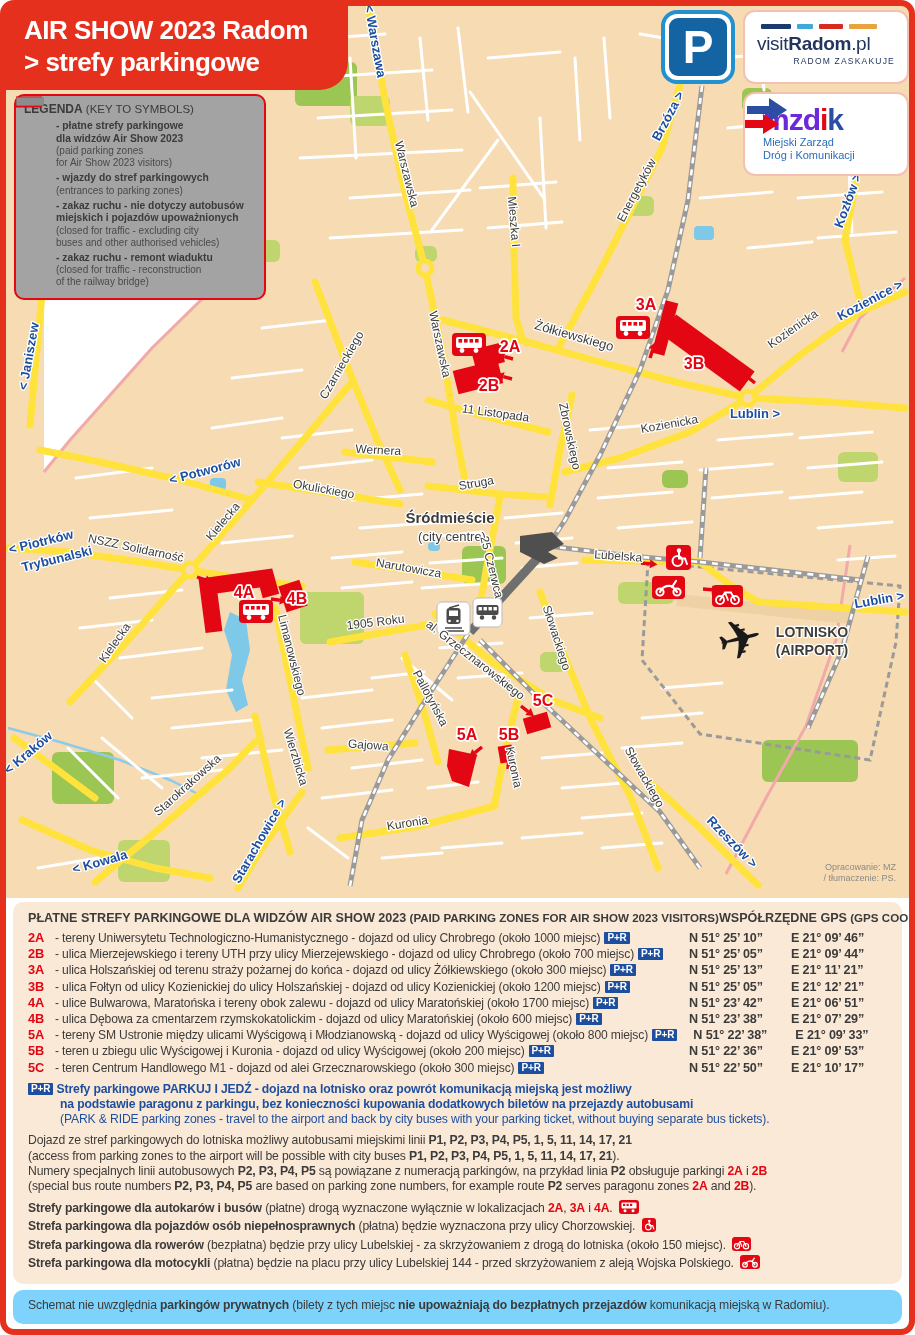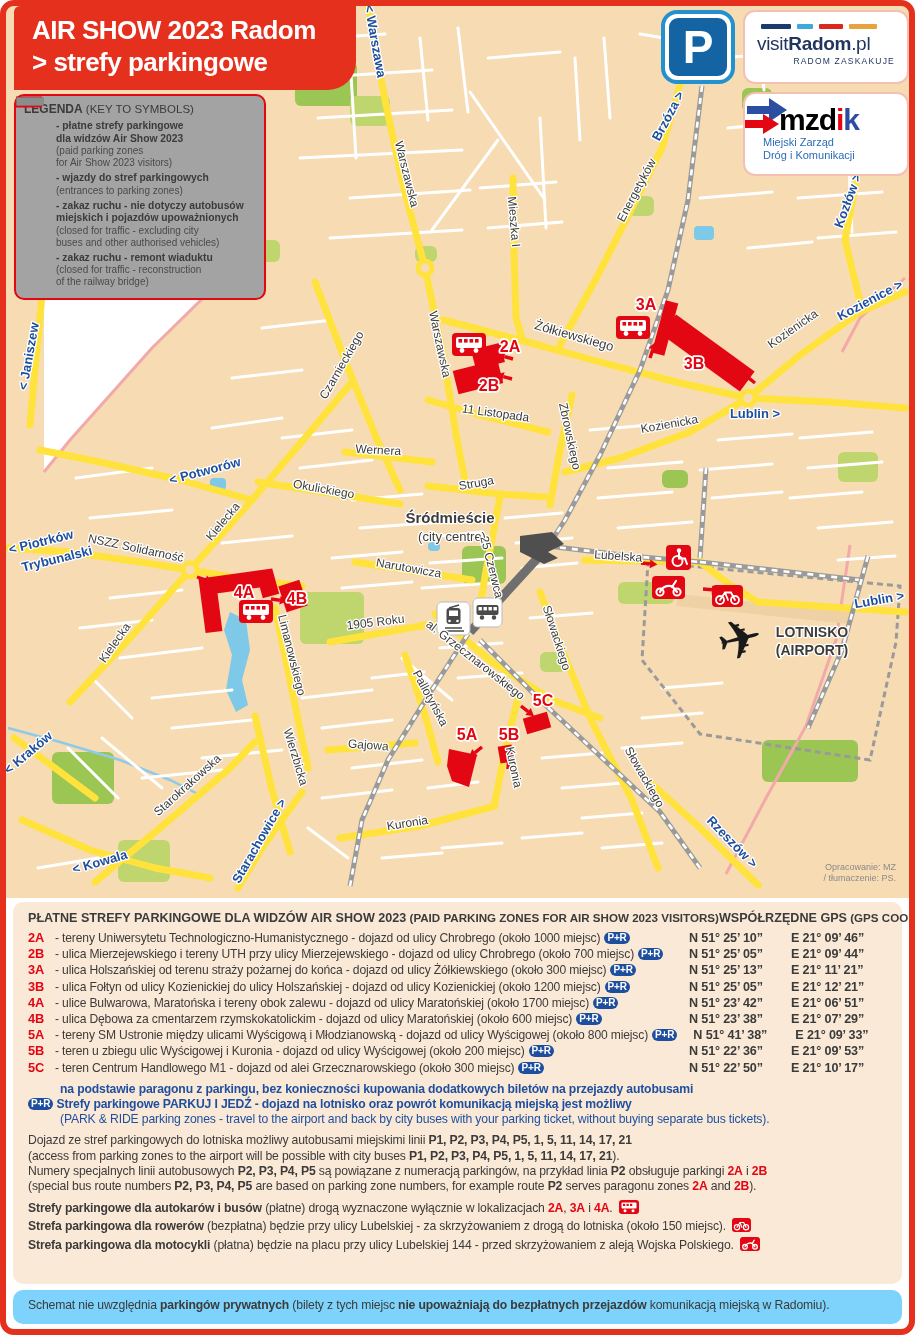--- a/index.html
+++ b/index.html
@@ -2,21 +2,21 @@
 <html><head>
 <meta charset="utf-8">
 <style>
   html,body{margin:0;padding:0;background:#fff;}
   .page{position:relative;width:915px;height:1335px;background:#fff;font-family:"Liberation Sans",sans-serif;overflow:hidden;}
   .frame{position:absolute;inset:0;border:6px solid #e5301e;border-radius:14px;pointer-events:none;z-index:60;box-sizing:border-box;}
   .map{position:absolute;left:6px;top:6px;width:903px;height:892px;overflow:hidden;background:#f7dbb2;}
   .map svg{position:absolute;left:0;top:0;}
   svg text{font-family:"Liberation Sans",sans-serif;}
 
-  .banner{position:absolute;left:8px;top:0;width:342px;height:84px;background:#e5301e;border-radius:6px 0 28px 0;color:#fff;padding:8px 0 0 18px;box-sizing:border-box;z-index:20;}
+  .banner{position:absolute;left:0;top:0;width:342px;height:84px;background:#e5301e;border-radius:6px 0 28px 0;color:#fff;padding:8px 0 0 18px;box-sizing:border-box;z-index:20;}
   .banner .l1,.banner .l2{font-weight:bold;font-size:26px;line-height:32px;letter-spacing:-0.5px;}
 
   .legend{position:absolute;left:8px;top:88px;width:252px;background:#a3a3a3;border:2px solid #e30613;border-radius:10px;padding:6px 8px 7px 8px;box-sizing:border-box;z-index:20;}
   .legend-title{font-size:11.5px;color:#3b3b3a;margin-bottom:4px;}
   .legend-title b{font-size:12px;}
   .legend-item{display:flex;margin-bottom:3px;}
   .legend-sym{width:32px;flex:0 0 32px;padding-top:2px;}
   .legend-txt{flex:1;}
   .legend-pl{font-weight:bold;font-size:10.3px;line-height:12.5px;color:#3b3b3a;}
   .legend-en{font-size:10px;line-height:12px;color:#4a4a49;}
@@ -40,21 +40,21 @@
 
   .info{position:absolute;left:13px;top:902px;width:889px;height:382px;background:#fbe9d8;border-radius:10px;box-sizing:border-box;padding:9px 15px;color:#3b3b3a;z-index:20;}
   .tbl-header{display:flex;align-items:flex-start;font-size:11.6px;margin-bottom:5px;white-space:nowrap;font-weight:bold;}
   .tbl-header .th-left{flex:1;}
   .tbl-header b{font-size:12.6px;}
   .row{display:flex;align-items:baseline;line-height:15.2px;font-size:12.1px;letter-spacing:-0.15px;white-space:nowrap;}
   .zid{flex:0 0 27px;color:#e30613;font-weight:bold;font-size:12.8px;}
   .zdesc{flex:1;}
   .zn{flex:0 0 102px;font-weight:bold;font-size:12.6px;margin-left:16px;}
   .ze{flex:0 0 96px;font-weight:bold;font-size:12.6px;}
-  .badge{display:inline-block;background:#1d4f9e;color:#fff;font-weight:bold;font-size:10px;line-height:12px;padding:0 3px;border-radius:6px;margin-left:4px;vertical-align:1px;}
+  .badge{display:inline-block;background:#1d4f9e;color:#fff;font-weight:bold;font-size:10px;line-height:12px;padding:0 3px;border-radius:1px;margin-left:4px;vertical-align:1px;}
   .para{margin-top:6px;}
   .pline{line-height:15.2px;font-size:12.2px;letter-spacing:-0.15px;white-space:nowrap;}
   .pline.indent{padding-left:32px;}
   .seg-b{font-weight:bold;}
   .seg-blue{color:#1d4f9e;}
   .seg-red{color:#e30613;font-weight:bold;}
   .mini-icon{display:inline-block;vertical-align:-2px;margin-left:3px;}
 
   .footnote{position:absolute;left:13px;top:1290px;width:889px;height:34px;background:#7dd3fc;border-radius:10px;box-sizing:border-box;padding:8px 15px;color:#3b3b3a;z-index:20;}
 </style>
@@ -507,21 +507,21 @@
     </div>
 
     <div class="mz-box">
       <span id="mz-icon">
           <svg width="46" height="44">
             <polygon points="2,12 24,12 24,4 42,16 24,28 24,20 2,20" fill="#2b4ea2"></polygon>
             <polygon points="0,26 18,26 18,20 34,30 18,40 18,34 0,34" fill="#e30613"></polygon>
           </svg>
         </span>
       <div class="mz-text">
-        <div class="mz-name"><span style="color: #000000; margin-left: 16px;">mzd</span><span style="color: rgb(227, 6, 19);">i</span><span style="color: rgb(43, 78, 162);">k</span></div>
+        <div class="mz-name"><span style="color: #6d28d9;">mzd</span><span style="color: rgb(227, 6, 19);">i</span><span style="color: rgb(43, 78, 162);">k</span></div>
         <div class="mz-sub">
           <div>Miejski Zarząd</div>
           <div>Dróg i Komunikacji</div>
         </div>
       </div>
     </div>
 
     <div class="credit">
       <div>Opracowanie: MZ</div>
       <div>/ tłumaczenie: PS.</div>
@@ -566,57 +566,63 @@
         </div>
         <div class="row">
           <span class="zid">4B</span>
           <span class="zdesc">- ulica Dębowa za cmentarzem rzymskokatolickim - dojazd od ulicy Maratońskiej (około 600 miejsc)<span class="badge">P+R</span></span>
           <span class="zn">N 51° 23’ 38”</span>
           <span class="ze">E 21° 07’ 29”</span>
         </div>
         <div class="row">
           <span class="zid">5A</span>
           <span class="zdesc">- tereny SM Ustronie między ulicami Wyścigową i Młodzianowską - dojazd od ulicy Wyścigowej (około 800 miejsc)<span class="badge">P+R</span></span>
-          <span class="zn">N 51° 41’ 38”</span>
+          <span class="zn">N 51° 22’ 38”</span>
           <span class="ze">E 21° 09’ 33”</span>
         </div>
         <div class="row">
           <span class="zid">5B</span>
           <span class="zdesc">- teren u zbiegu ulic Wyścigowej i Kuronia - dojazd od ulicy Wyścigowej (około 200 miejsc)<span class="badge">P+R</span></span>
           <span class="zn">N 51° 22’ 36”</span>
           <span class="ze">E 21° 09’ 53”</span>
         </div>
         <div class="row">
           <span class="zid">5C</span>
           <span class="zdesc">- teren Centrum Handlowego M1 - dojazd od alei Grzecznarowskiego (około 300 miejsc)<span class="badge">P+R</span></span>
           <span class="zn">N 51° 22’ 50”</span>
           <span class="ze">E 21° 10’ 17”</span>
         </div>
       </div>
     <div id="paras">
         <div class="para">
+          <div class="pline"><span class="badge" style="margin-left: 0px;">P+R</span><span class="seg-b seg-blue"> Strefy parkingowe PARKUJ I JEDŹ - dojazd na lotnisko oraz powrót komunikacją miejską jest możliwy</span></div>
           <div class="pline indent"><span class="seg-b seg-blue">na podstawie paragonu z parkingu, bez konieczności kupowania dodatkowych biletów na przejazdy autobusami</span></div>
-          <div class="pline"><span class="badge" style="margin-left: 0px;">P+R</span><span class="seg-b seg-blue"> Strefy parkingowe PARKUJ I JEDŹ - dojazd na lotnisko oraz powrót komunikacją miejską jest możliwy</span></div>
           <div class="pline indent"><span class="seg-blue">(PARK &amp; RIDE parking zones - travel to the airport and back by city buses with your parking ticket, without buying separate bus tickets).</span></div>
         </div>
         <div class="para">
           <div class="pline"><span>Dojazd ze stref parkingowych do lotniska możliwy autobusami miejskimi linii </span><span class="seg-b">P1, P2, P3, P4, P5, 1, 5, 11, 14, 17, 21</span></div>
           <div class="pline"><span>(access from parking zones to the airport will be possible with city buses </span><span class="seg-b">P1, P2, P3, P4, P5, 1, 5, 11, 14, 17, 21</span><span>).</span></div>
           <div class="pline"><span>Numery specjalnych linii autobusowych </span><span class="seg-b">P2, P3, P4, P5</span><span> są powiązane z numeracją parkingów, na przykład linia </span><span class="seg-b">P2</span><span> obsługuje parkingi </span><span class="seg-red">2A</span><span> i </span><span class="seg-red">2B</span></div>
           <div class="pline"><span>(special bus route numbers </span><span class="seg-b">P2, P3, P4, P5</span><span> are based on parking zone numbers, for example route </span><span class="seg-b">P2</span><span> serves paragonu zones </span><span class="seg-red">2A</span><span> and </span><span class="seg-red">2B</span><span>).</span></div>
         </div>
         <div class="para">
           <div class="pline"><span class="seg-b">Strefy parkingowe dla autokarów i busów</span><span> (płatne) drogą wyznaczone wyłącznie w lokalizacjach </span><span class="seg-red">2A</span><span>, </span><span class="seg-red">3A</span><span> i </span><span class="seg-red">4A</span><span>. </span><span class="mini-icon"><svg width="20" height="14">
                 <rect width="20" height="14" rx="3" fill="#e30613"></rect>
                 <rect x="2.5" y="2.5" width="15" height="6" rx="1" fill="#fff"></rect>
                 <rect x="4" y="3.8" width="2.2" height="2.2" fill="#e30613"></rect>
                 <rect x="7.5" y="3.8" width="2.2" height="2.2" fill="#e30613"></rect>
                 <rect x="11" y="3.8" width="2.2" height="2.2" fill="#e30613"></rect>
                 <circle cx="6" cy="10.7" r="1.5" fill="#fff"></circle>
                 <circle cx="14" cy="10.7" r="1.5" fill="#fff"></circle>
+              </svg></span></div>
+          <div class="pline"><span class="seg-b">Strefa parkingowa dla pojazdów osób niepełnosprawnych</span><span> (płatna) będzie wyznaczona przy ulicy Chorzowskiej. </span><span class="mini-icon"><svg width="14" height="14">
+                <rect width="14" height="14" rx="3" fill="#e30613"></rect>
+                <circle cx="7.3" cy="3" r="1.3" fill="#fff"></circle>
+                <circle cx="6.3" cy="9" r="2.8" fill="none" stroke="#fff" stroke-width="1.2"></circle>
+                <path d="M7.3 4.2 L7.3 7.6 L10.6 7.6 L11.8 11" fill="none" stroke="#fff" stroke-width="1.2" stroke-linecap="round"></path>
               </svg></span></div>
           <div class="pline"><span class="seg-b">Strefa parkingowa dla rowerów</span><span> (bezpłatna) będzie przy ulicy Lubelskiej - za skrzyżowaniem z drogą do lotniska (około 150 miejsc). </span><span class="mini-icon"><svg width="19" height="14">
                 <rect width="19" height="14" rx="3" fill="#e30613"></rect>
                 <circle cx="5" cy="9.3" r="2.6" fill="none" stroke="#fff" stroke-width="1.2"></circle>
                 <circle cx="14" cy="9.3" r="2.6" fill="none" stroke="#fff" stroke-width="1.2"></circle>
                 <path d="M5 9.3 L8 4.5 L11.7 4.5 L14 9.3 M8 4.5 L9.8 9.3" fill="none" stroke="#fff" stroke-width="1.2" stroke-linecap="round"></path>
               </svg></span></div>
           <div class="pline"><span class="seg-b">Strefa parkingowa dla motocykli</span><span> (płatna) będzie na placu przy ulicy Lubelskiej 144 - przed skrzyżowaniem z aleją Wojska Polskiego. </span><span class="mini-icon"><svg width="20" height="14">
                 <rect width="20" height="14" rx="3" fill="#e30613"></rect>
                 <circle cx="5" cy="9.8" r="2.3" fill="none" stroke="#fff" stroke-width="1.3"></circle>

